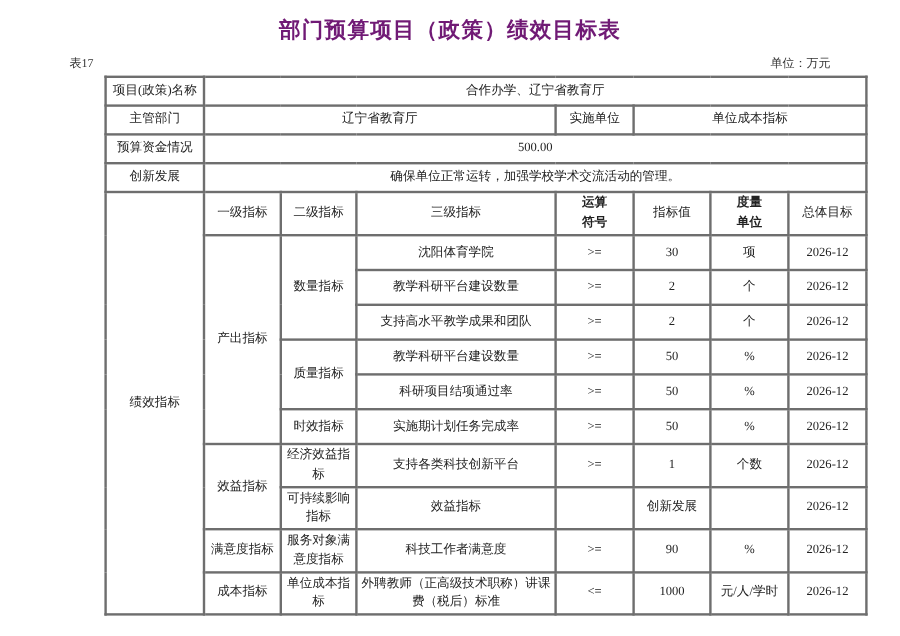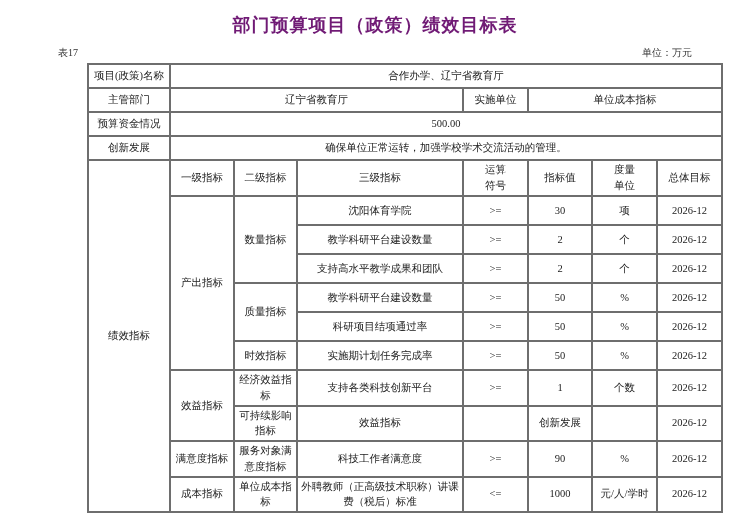--- a/index.html
+++ b/index.html
@@ -41,21 +41,21 @@
     vertical-align:middle;
     padding:1px 2px;
     line-height:1.5;
     word-break:break-all;
   }
   tr.r-top{height:24px;}
   tr.r-hdr{height:36px;}
   tr.r-d{height:29px;}
   tr.r-tall{height:20px;}
   tr.r-m{height:31px;}
-  td.prewrap{white-space:pre-line;}
+  td.prewrap{white-space:pre-line;font-weight:bold;}
   td.val-right{text-align:right;padding-right:5px;}
   td.val-left{text-align:left;padding-left:4px;}
 </style>
 </head>
 <body>
 
 <h1 class="page-title">部门预算项目（政策）绩效目标表</h1>
 
 <div class="meta-row">
   <span>表17</span>

